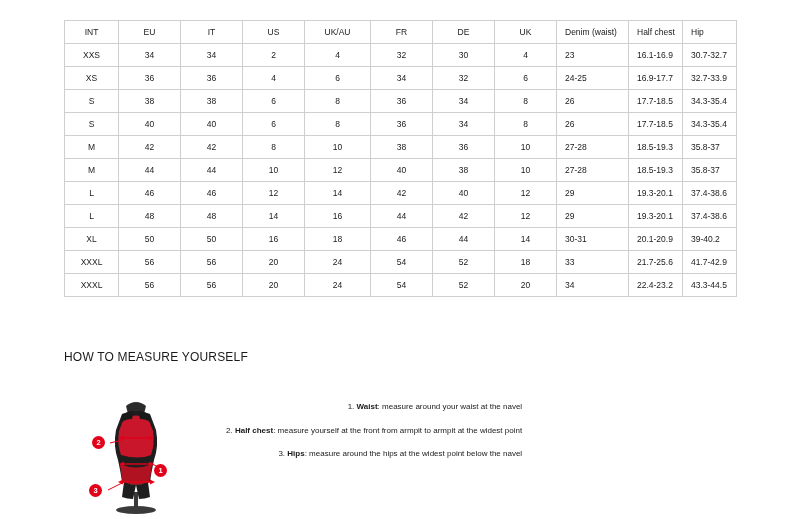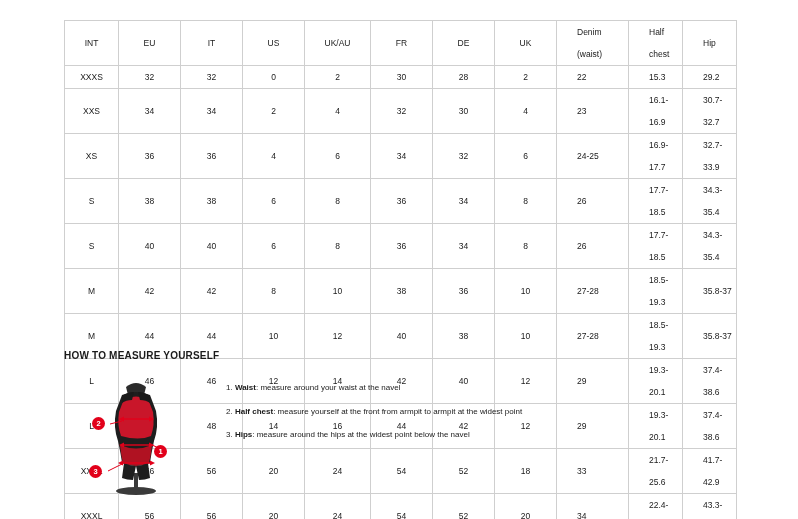--- a/index.html
+++ b/index.html
@@ -42,55 +42,56 @@
   #size-table col.c3 { width: 62px; }
   #size-table col.c4 { width: 66px; }
   #size-table col.c5 { width: 62px; }
   #size-table col.c6 { width: 62px; }
   #size-table col.c7 { width: 62px; }
   #size-table col.c8 { width: 72px; }
   #size-table col.c9 { width: 54px; }
   #size-table col.c10 { width: 54px; }
   #size-table td.left, #size-table th.left {
     text-align: left;
-    padding-left: 20px;
+    padding-left: 8px;
   }
 
   .measure-section {
     position: absolute;
     left: 64px;
     top: 350px;
     width: 700px;
   }
   .measure-title {
-    font-size: 10px;
-    font-weight: bold;
+    font-size: 12px;
+    font-weight: normal;
     letter-spacing: 0.2px;
     color: #1a1a1a;
-    margin-bottom: 8px;
+    margin-bottom: 24px;
   }
   .measure-body {
     display: flex;
     align-items: flex-start;
   }
   .figure-wrap {
     position: relative;
     width: 150px;
     height: 130px;
     flex: 0 0 150px;
   }
   .instructions {
     margin-left: 12px;
     padding-top: 14px;
   }
   .instructions p {
     margin: 0 0 14px 0;
     font-size: 8px;
     color: #1a1a1a;
     line-height: 1.2;
+    text-align: right;
   }
   .instructions p b {
     font-weight: bold;
   }
   .badge {
     position: absolute;
     width: 13px;
     height: 13px;
     border-radius: 50%;
     background: #e2001a;
@@ -131,33 +132,20 @@
         <th>FR</th>
         <th>DE</th>
         <th>UK</th>
         <th class="left">Denim (waist)</th>
         <th class="left">Half chest</th>
         <th class="left">Hip</th>
       </tr>
   </thead>
   <tbody id="table-body">
       <tr>
-        <td>XXXS</td>
-        <td>32</td>
-        <td>32</td>
-        <td>0</td>
-        <td>2</td>
-        <td>30</td>
-        <td>28</td>
-        <td>2</td>
-        <td class="left">22</td>
-        <td class="left">15.3</td>
-        <td class="left">29.2</td>
-      </tr>
-      <tr>
         <td>XXS</td>
         <td>34</td>
         <td>34</td>
         <td>2</td>
         <td>4</td>
         <td>32</td>
         <td>30</td>
         <td>4</td>
         <td class="left">23</td>
         <td class="left">16.1-16.9</td>
@@ -246,20 +234,33 @@
         <td>48</td>
         <td>48</td>
         <td>14</td>
         <td>16</td>
         <td>44</td>
         <td>42</td>
         <td>12</td>
         <td class="left">29</td>
         <td class="left">19.3-20.1</td>
         <td class="left">37.4-38.6</td>
+      </tr>
+      <tr>
+        <td>XL</td>
+        <td>50</td>
+        <td>50</td>
+        <td>16</td>
+        <td>18</td>
+        <td>46</td>
+        <td>44</td>
+        <td>14</td>
+        <td class="left">30-31</td>
+        <td class="left">20.1-20.9</td>
+        <td class="left">39-40.2</td>
       </tr>
       <tr>
         <td>XXXL</td>
         <td>56</td>
         <td>56</td>
         <td>20</td>
         <td>24</td>
         <td>54</td>
         <td>52</td>
         <td>18</td>

